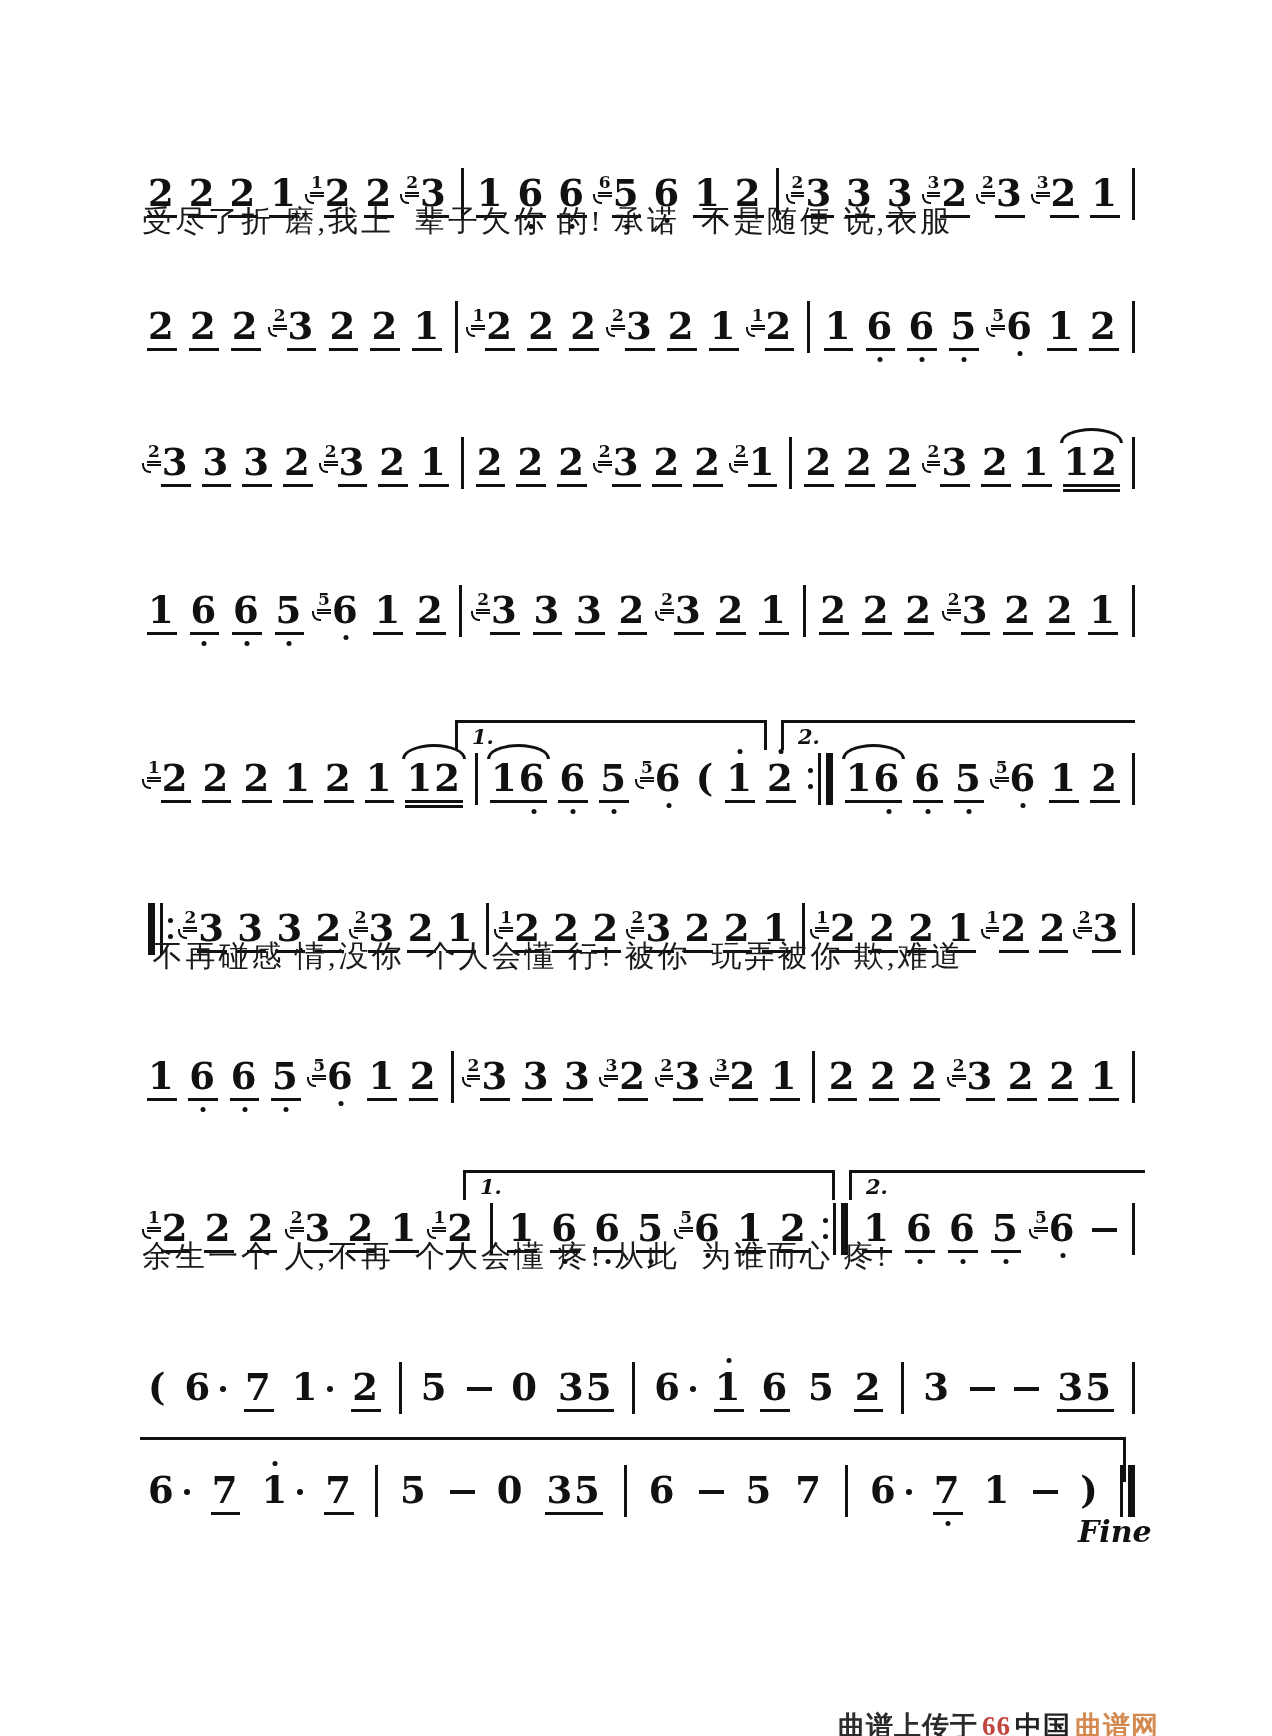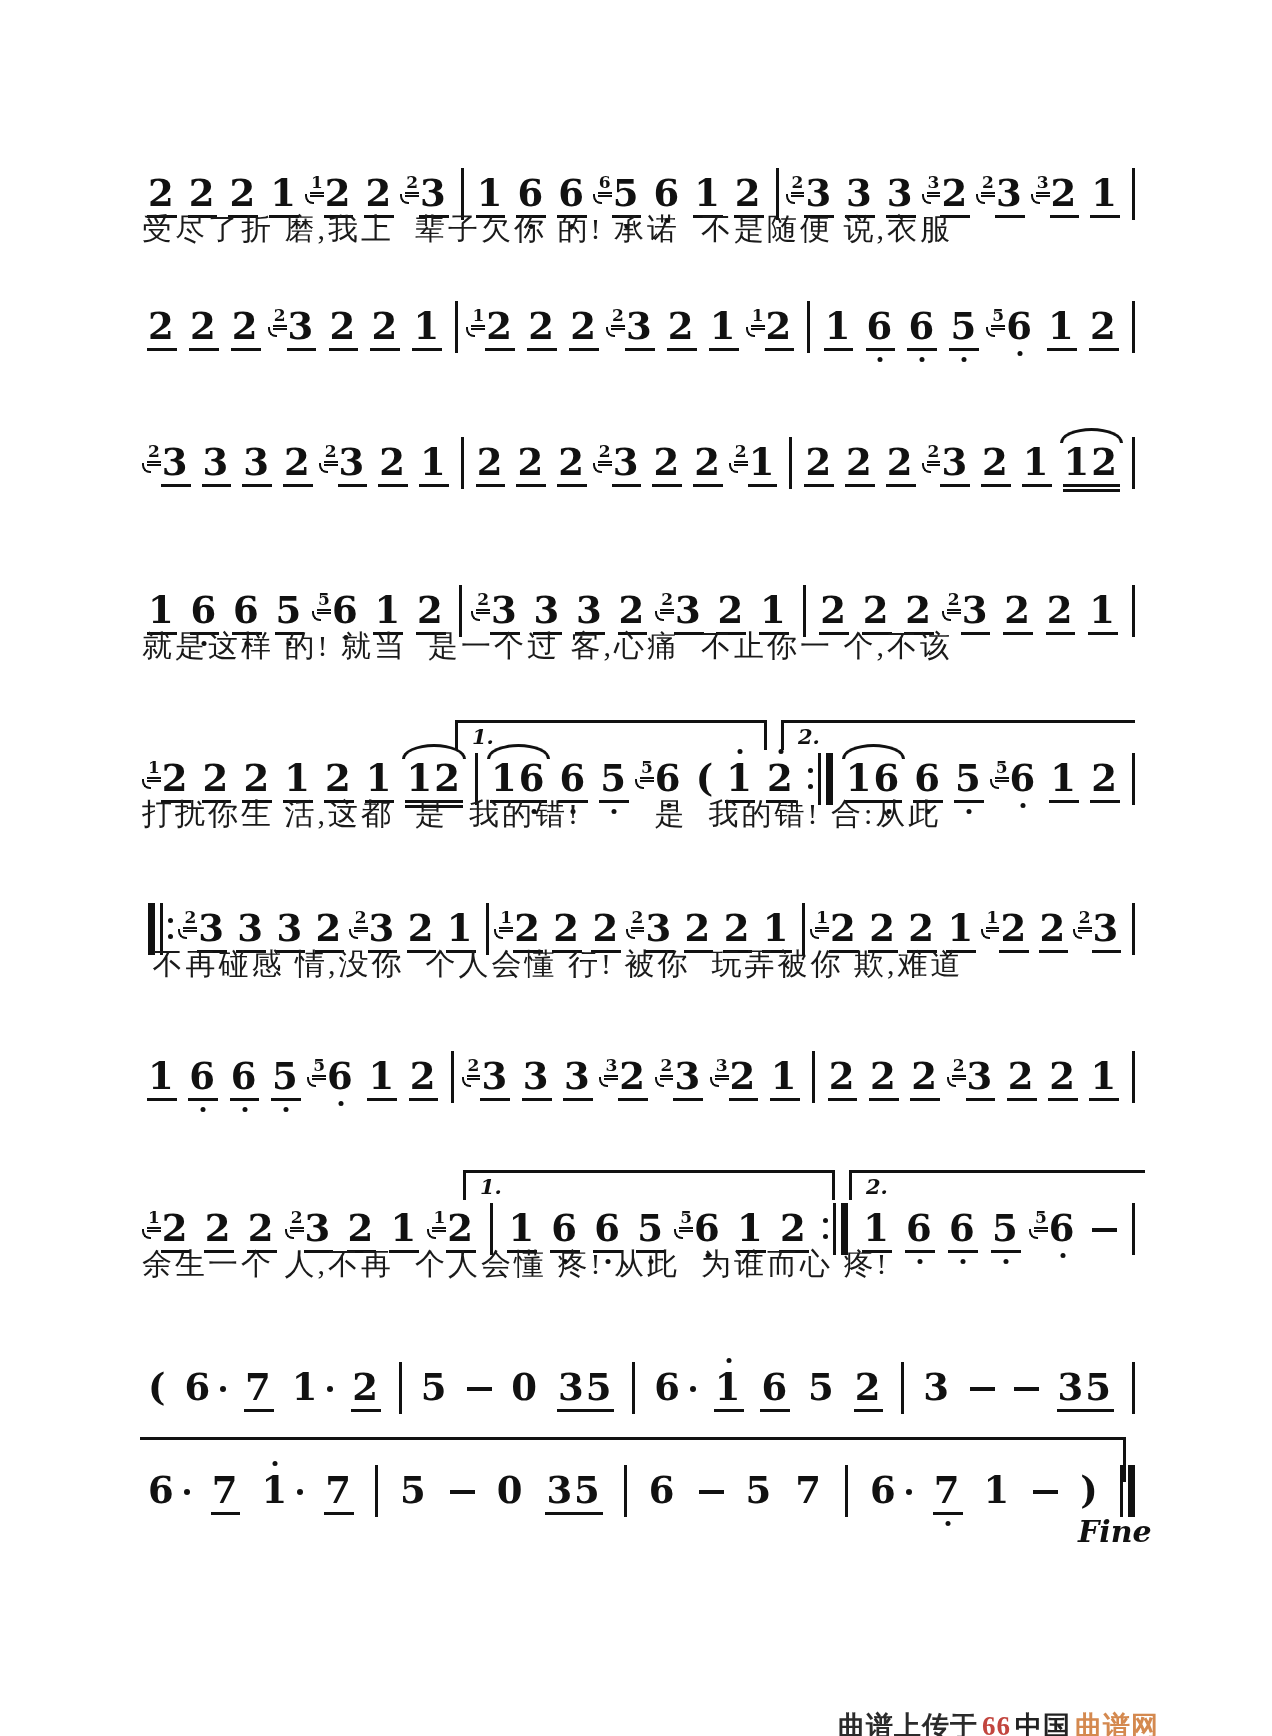--- a/index.html
+++ b/index.html
@@ -60,21 +60,21 @@
   .dash{width:25px;height:4px;background:#111;margin-bottom:15px;}
   .volta{position:absolute;border-top:3px solid #111;height:30px;box-sizing:border-box;}
   .volta.tick-left{border-left:3px solid #111;}
   .volta.tick-right{border-right:3px solid #111;}
   .vlabel{
     font-style:italic;font-weight:700;font-size:21px;
     margin:3px 0 0 14px;display:inline-block;line-height:1;
     font-family:"DejaVu Serif","Liberation Serif",serif;
   }
   .lyrics{
-    position:absolute;left:-6px;top:44px;
+    position:absolute;left:-6px;top:36px;
     font-size:30px;line-height:1.1;letter-spacing:3px;white-space:pre;
     color:#1a1a1a;
     font-family:"Liberation Serif","DejaVu Serif",serif;
   }
   .longline{
     position:absolute;left:140px;top:1437px;width:983px;height:42px;
     border-top:3px solid #111;border-right:3px solid #111;
   }
   .fine{
     position:absolute;left:1078px;top:1514px;
@@ -387,21 +387,20 @@
             <span class="stack hasul"><span class="digit">2</span><span class="ul ul1"></span></span>
           </span>
           <span class="tok">
             <span class="stack hasul"><span class="digit">2</span><span class="ul ul1"></span></span>
           </span>
           <span class="tok">
             <span class="stack hasul"><span class="digit">1</span><span class="ul ul1"></span></span>
           </span>
           <span class="bar"></span>
         </div>
-        <div class="lyrics">就是这样 的! 就当  是一个过 客,心痛  不止你一 个,不该</div>
       </div>
       <div class="system" style="top: 753px;">
         <div class="volta tick-left tick-right" style="left: 307px; width: 312px; top: -33px;"><span class="vlabel">1.</span></div>
         <div class="volta tick-left" style="left: 633px; width: 354px; top: -33px;"><span class="vlabel">2.</span></div>
         <div class="notes-row">
           <span class="tok">
             <span class="grace">1<span class="gul gula"></span><span class="gul gulb"></span><span class="gtail"></span></span>
             <span class="stack hasul"><span class="digit">2</span><span class="ul ul1"></span></span>
           </span>
           <span class="tok">
@@ -467,21 +466,20 @@
             <span class="stack"><span class="digit">6</span><span class="odot lo"></span></span>
           </span>
           <span class="tok">
             <span class="stack hasul"><span class="digit">1</span><span class="ul ul1"></span></span>
           </span>
           <span class="tok">
             <span class="stack hasul"><span class="digit">2</span><span class="ul ul1"></span></span>
           </span>
           <span class="bar"></span>
         </div>
-        <div class="lyrics">打扰你生 活,这都  是  我的错!       是  我的错! 合:从此</div>
       </div>
       <div class="system" style="top: 903px;">
         <div class="notes-row">
           <span class="rptgrp">
             <span class="bar thick"></span>
             <span class="bar"></span>
             <span class="rptdots">
               <i></i>
               <i></i>
             </span>

